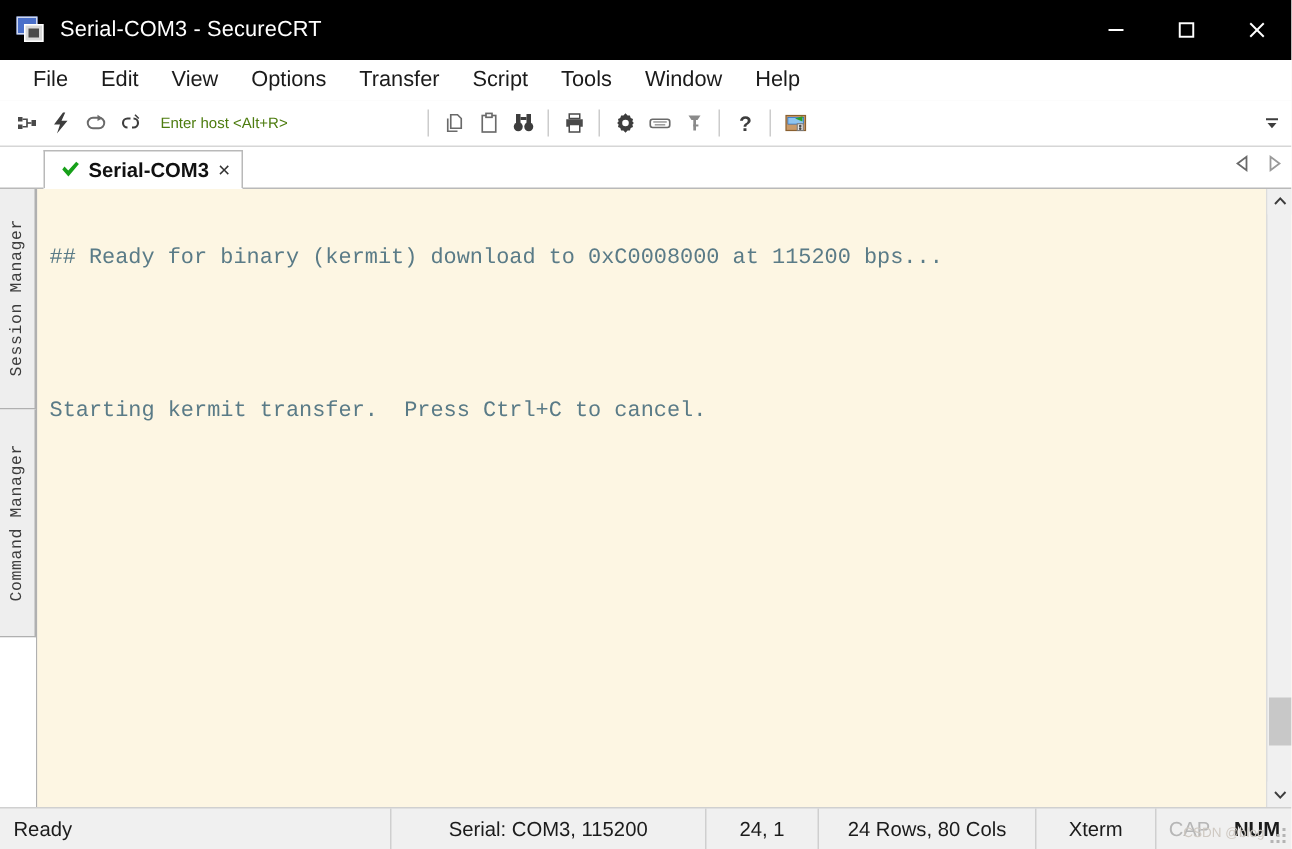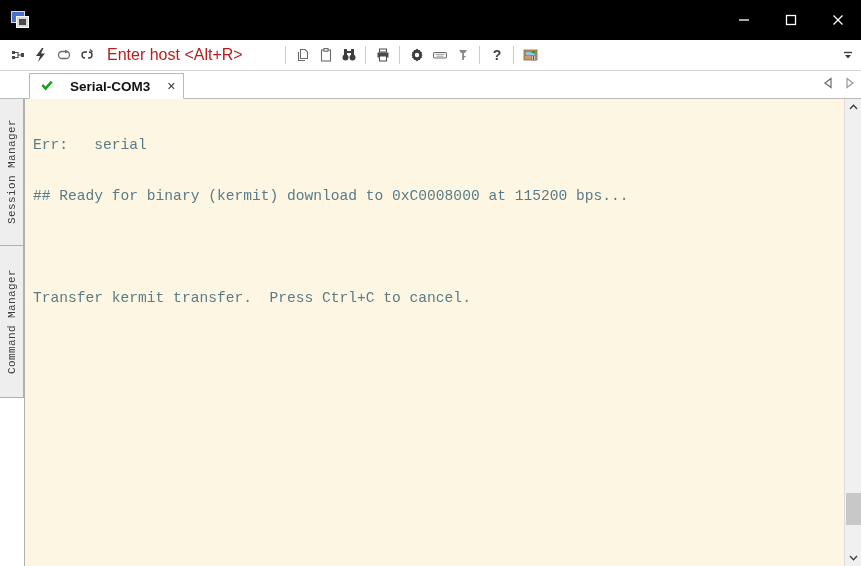--- a/index.html
+++ b/index.html
@@ -91,22 +91,22 @@
     display: flex; align-items: center; justify-content: center;
     flex: 0 0 auto;
   }
   .tsep {
     width: 1px; height: 18px;
     background: #cccccc;
     margin: 0 5px;
     flex: 0 0 auto;
   }
   .hostbox {
-    font-size: 16px;
-    color: #b91c1c;
+    font-size: 10px;
+    color: #4d7c0f;
     padding-left: 9px;
     width: 182px;
     white-space: nowrap;
     overflow: hidden;
     flex: 0 0 auto;
   }
   .tb-overflow {
     position: absolute; right: 6px; top: 0; bottom: 0;
     width: 14px;
     display: flex; align-items: center; justify-content: center;
@@ -122,21 +122,21 @@
     border-bottom: 1px solid #b9b9b9;
   }
   .tab {
     height: 26px;
     display: flex; align-items: center;
     padding: 0 7px 0 10px;
     background: #ffffff;
     border: 1px solid #b9b9b9;
     border-bottom: 1px solid #ffffff;
     margin-bottom: -1px;
-    gap: 16px;
+    gap: 5px;
   }
   .tab-check { flex: 0 0 auto; display: flex; }
   .tab-label {
     font-size: 13.5px; font-weight: bold;
     color: #111111; white-space: nowrap;
   }
   .tab-close {
     font-size: 14px; color: #333333;
     line-height: 1; padding: 0 1px;
   }
@@ -267,40 +267,52 @@
 </head>
 <body>
 
 <div id="app">
 
   <div class="titlebar">
     <div class="app-icon">
       <div class="sq-back"></div>
       <div class="sq-front"></div>
     </div>
+    <div class="title-text">Serial-COM3 - SecureCRT</div>
     <div class="wincontrols">
       <div class="wincontrol">
         <svg width="12" height="12" viewBox="0 0 12 12">
             <line x1="1" y1="6" x2="11" y2="6" stroke="#ffffff" stroke-width="1.3"></line>
           </svg>
       </div>
       <div class="wincontrol">
         <svg width="12" height="12" viewBox="0 0 12 12">
             <rect x="1.5" y="1.5" width="9" height="9" fill="none" stroke="#ffffff" stroke-width="1.3"></rect>
           </svg>
       </div>
       <div class="wincontrol close">
         <svg width="12" height="12" viewBox="0 0 12 12">
             <line x1="1.5" y1="1.5" x2="10.5" y2="10.5" stroke="#ffffff" stroke-width="1.3"></line>
             <line x1="10.5" y1="1.5" x2="1.5" y2="10.5" stroke="#ffffff" stroke-width="1.3"></line>
           </svg>
       </div>
     </div>
   </div>
 
+  <div class="menubar">
+    <div class="menu-item">File</div>
+    <div class="menu-item">Edit</div>
+    <div class="menu-item">View</div>
+    <div class="menu-item">Options</div>
+    <div class="menu-item">Transfer</div>
+    <div class="menu-item">Script</div>
+    <div class="menu-item">Tools</div>
+    <div class="menu-item">Window</div>
+    <div class="menu-item">Help</div>
+  </div>
 
   <div class="toolbar">
     <div class="tbtn">
       <svg width="16" height="16" viewBox="0 0 16 16">
         <rect x="2" y="4" width="3" height="3" fill="#4a4a4a"></rect>
         <rect x="2" y="9" width="3" height="3" fill="#4a4a4a"></rect>
         <path d="M5 5.5 H8 V10.5 H5" fill="none" stroke="#4a4a4a" stroke-width="1.1"></path>
         <path d="M8 8 H11" stroke="#4a4a4a" stroke-width="1.1"></path>
         <rect x="11" y="6" width="3" height="4" fill="#4a4a4a"></rect>
       </svg>
@@ -432,24 +444,23 @@
         <span>Session Manager</span>
       </div>
       <div class="vtab command">
         <span>Command Manager</span>
       </div>
       <div class="vtab-filler"></div>
     </div>
 
     <div class="termwrap">
       <div class="terminal">
-        <div class="term-line">Err:   serial</div>
         <div class="term-line">## Ready for binary (kermit) download to 0xC0008000 at 115200 bps...</div>
         <div class="term-line"></div>
-        <div class="term-line">Transfer kermit transfer.  Press Ctrl+C to cancel.</div>
+        <div class="term-line">Starting kermit transfer.  Press Ctrl+C to cancel.</div>
         
         
         
         
         
         
         
         
         
         
@@ -472,14 +483,32 @@
         </div>
         <div class="sb-arrow">
           <svg width="9" height="7" viewBox="0 0 9 7">
               <polyline points="1,2 4.5,5.7 8,2" fill="none" stroke="#3d3d3d" stroke-width="1.3"></polyline>
             </svg>
         </div>
       </div>
     </div>
   </div>
 
+  <div class="statusbar">
+    <div class="sb-cell sb-ready">Ready</div>
+    <div class="sb-cell sb-serial">Serial: COM3, 115200</div>
+    <div class="sb-cell sb-pos">24,  1</div>
+    <div class="sb-cell sb-dims">24 Rows, 80 Cols</div>
+    <div class="sb-cell sb-emul">Xterm</div>
+    <div class="sb-cell sb-cap">CAP</div>
+    <div class="sb-cell sb-num">NUM</div>
+    <div class="watermark">CSDN @blog</div>
+    <div class="grip">
+      <i style="left:8px;top:8px"></i>
+        <i style="left:4px;top:8px"></i>
+        <i style="left:0px;top:8px"></i>
+      <i style="left:8px;top:4px"></i>
+        <i style="left:4px;top:4px"></i>
+      <i style="left:8px;top:0px"></i>
+    </div>
+  </div>
 
 </div>
 
 </body></html>

